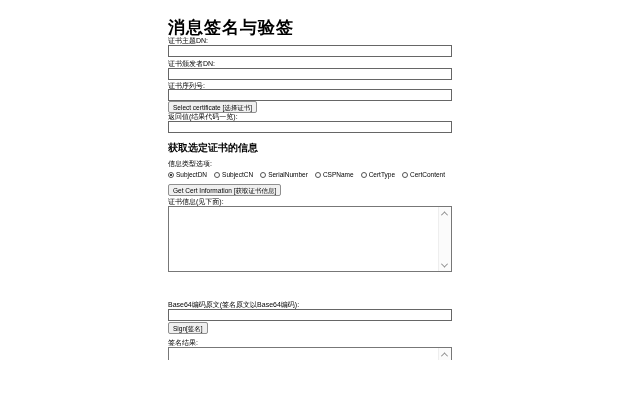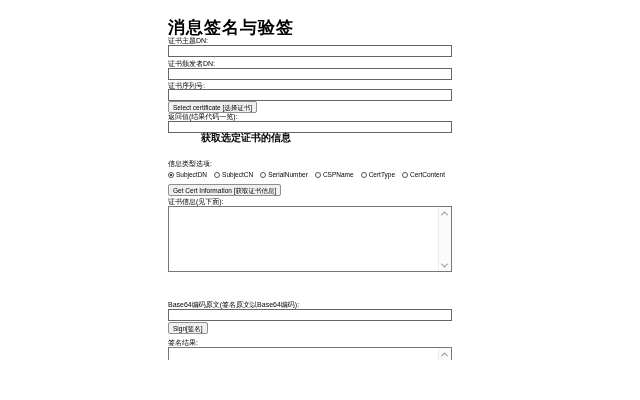--- a/index.html
+++ b/index.html
@@ -70,21 +70,21 @@
   <input class="abs tinput" style="top: 68px;" type="text" value="">
 
   <div class="abs lbl" style="top:82px;">证书序列号:</div>
   <input class="abs tinput" style="top: 89px;" type="text" value="">
 
   <button class="abs btn" style="top:101px;">Select certificate [选择证书]</button>
 
   <div class="abs lbl" style="top:113px;">返回值(结果代码一览):</div>
   <input class="abs tinput" style="top: 121px;" type="text" value="">
 
-  <div class="abs sec-header" style="top:132px;margin-left:33px;">获取选定证书的信息</div>
+  <div class="abs sec-header" style="top:142px;">获取选定证书的信息</div>
 
   <div class="abs lbl" style="top:160px;">信息类型选项:</div>
 
   <div class="abs radio-row" style="top:171px;">
     <label class="radio-opt">
       <span class="radio-circ checked"></span>
       <span>SubjectDN</span>
     </label>
     <label class="radio-opt">
       <span class="radio-circ"></span>

